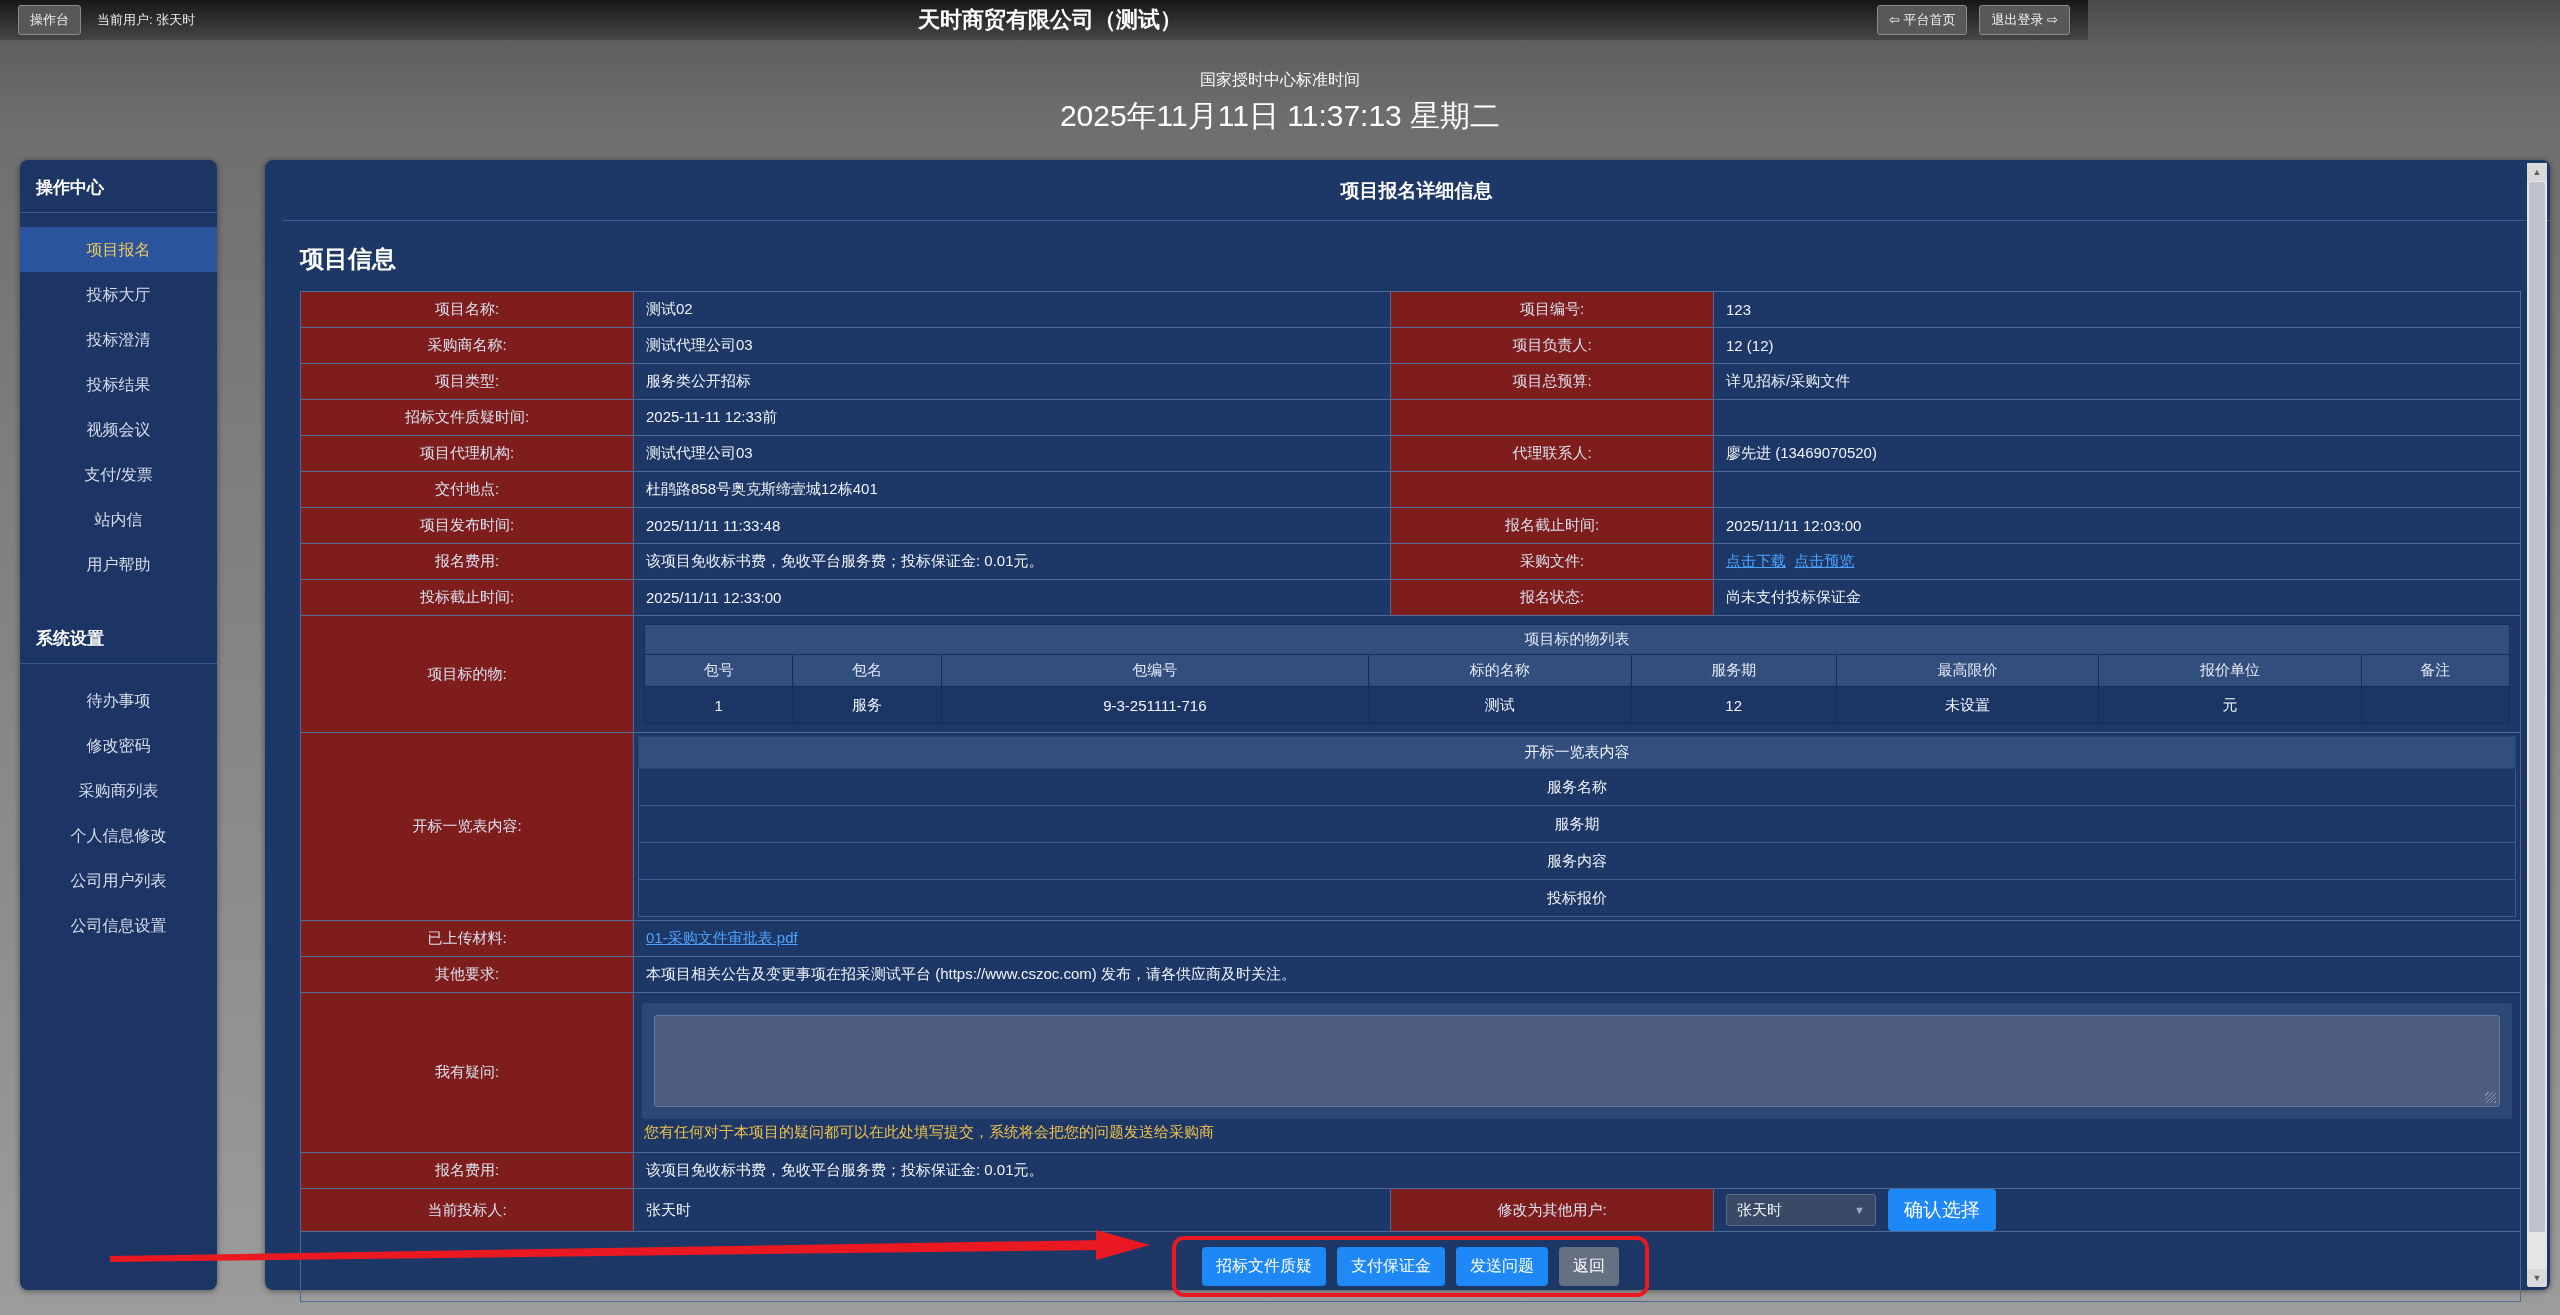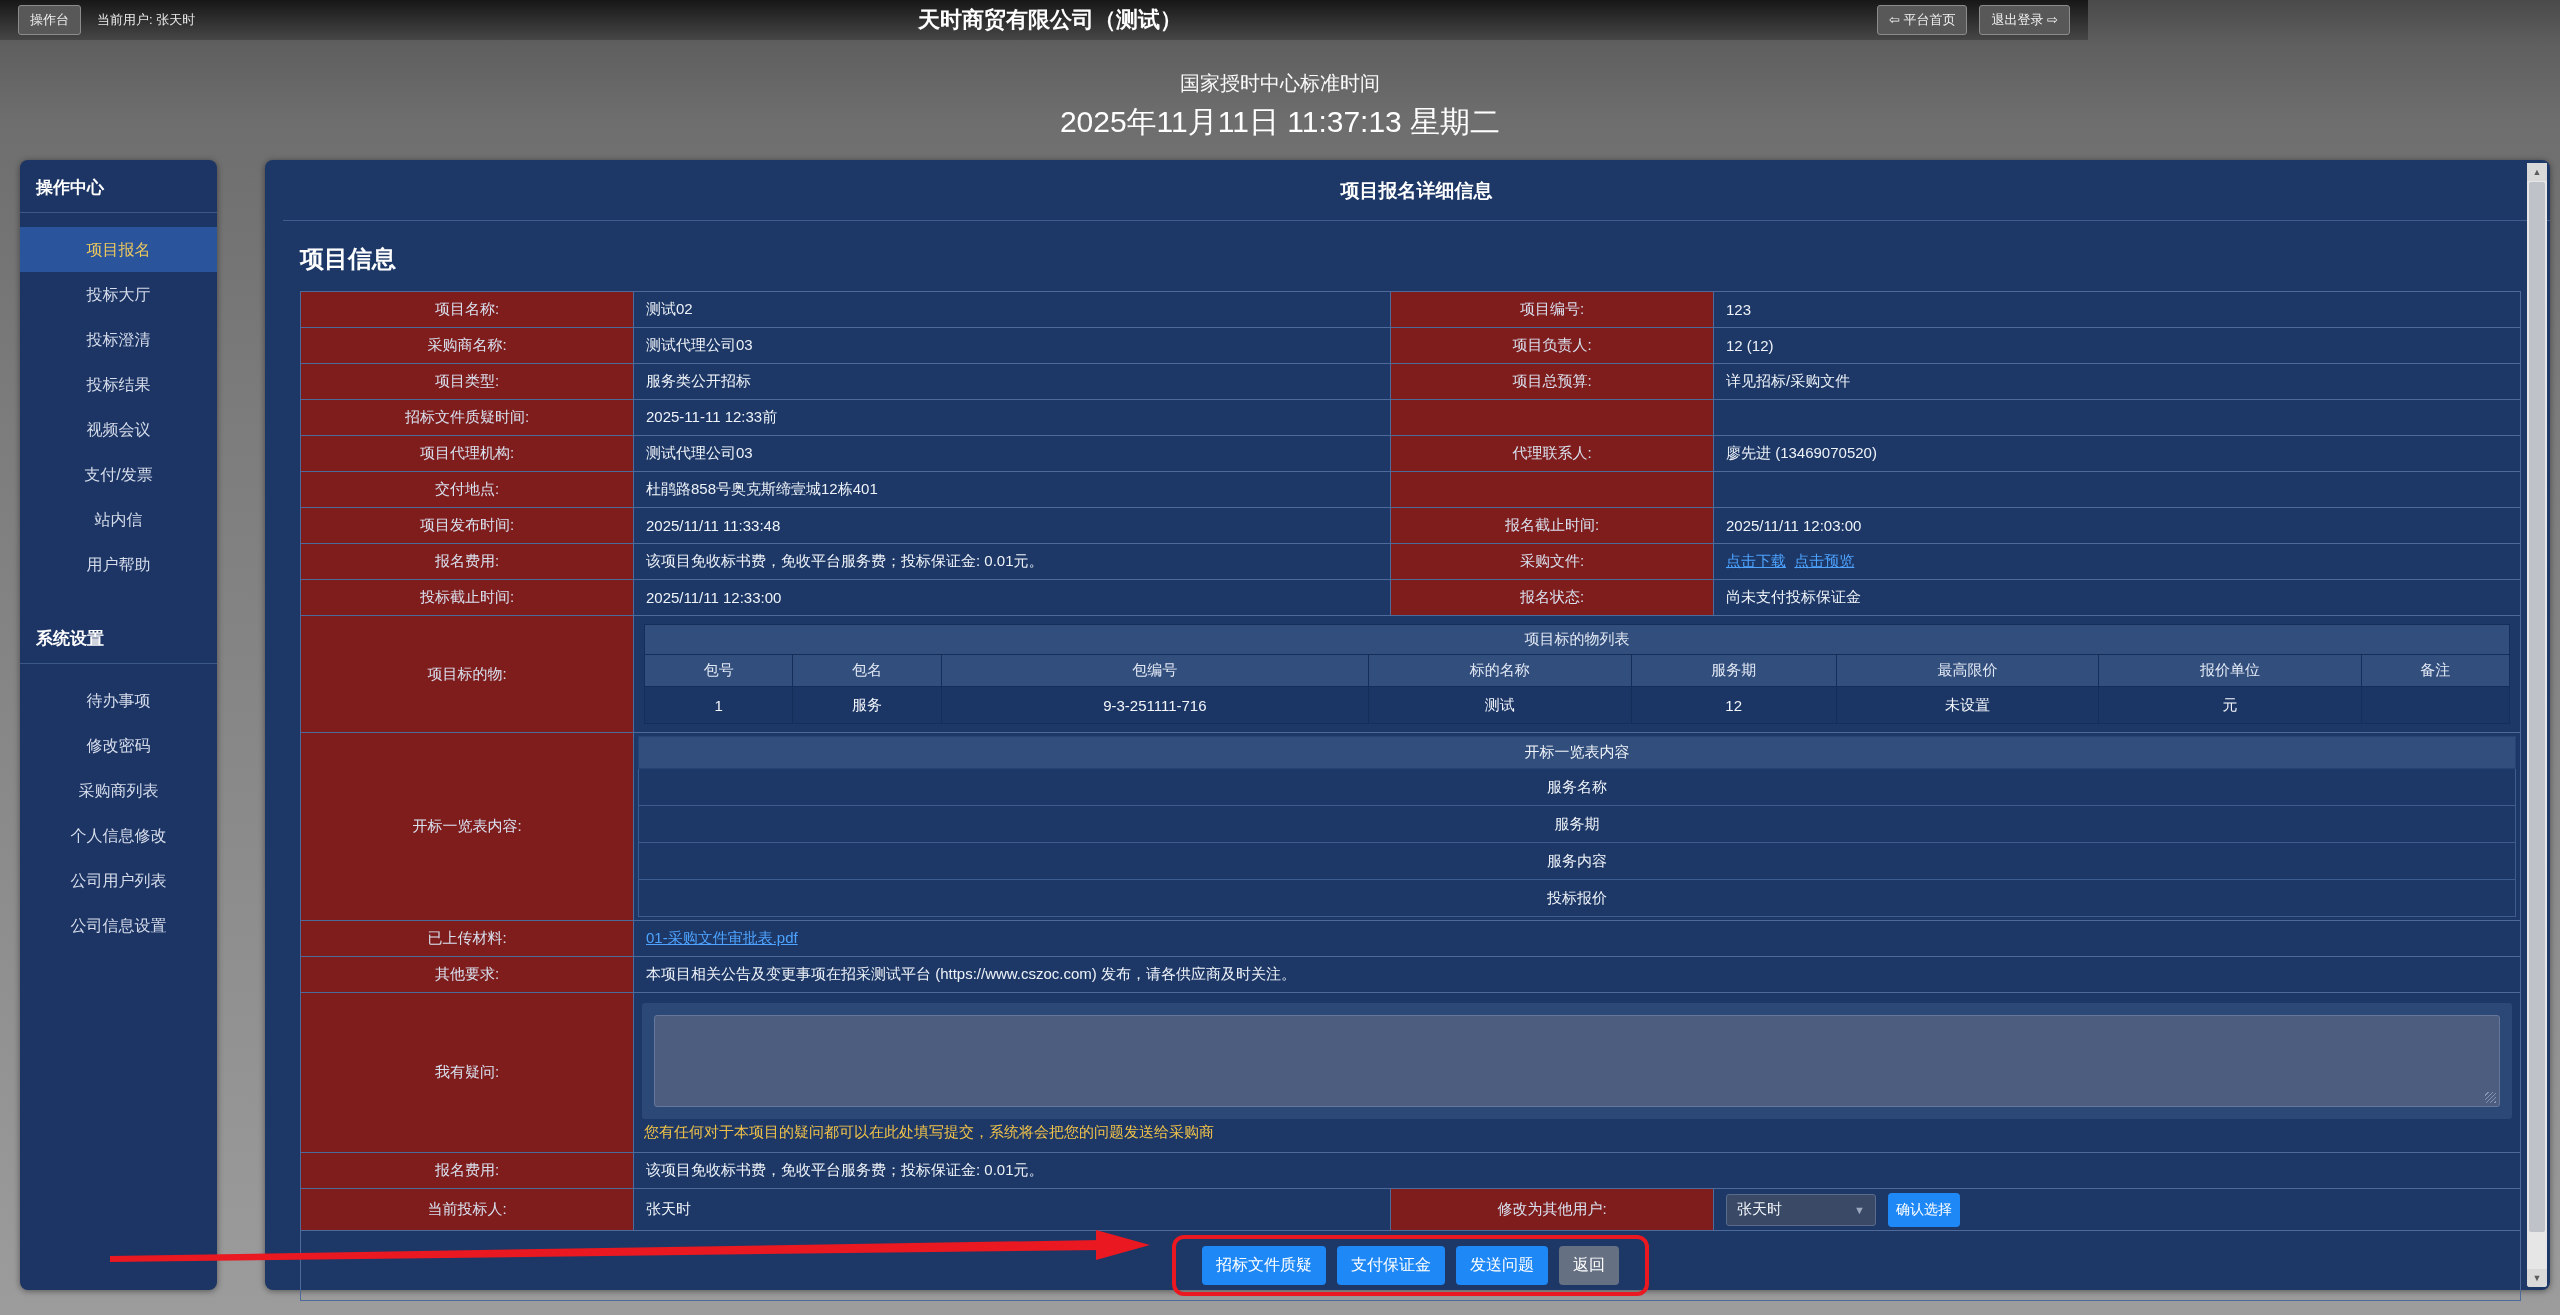--- a/index.html
+++ b/index.html
@@ -13,21 +13,21 @@
   .topbar{position:absolute;top:0;left:0;width:2088px;height:40px;
     background:linear-gradient(#171717,#464646);display:flex;align-items:center;z-index:5;}
   .tb-left{display:flex;align-items:center;gap:16px;padding-left:18px;}
   .tb-btn{background:#585858;border:1px solid #8c8c8c;color:#f2f2f2;font-size:13px;
     padding:5px 11px;border-radius:3px;cursor:pointer;white-space:nowrap;}
   .tb-user{color:#e9e9e9;font-size:13px;}
   .tb-title{position:absolute;left:0;right:12px;text-align:center;font-size:22px;font-weight:bold;color:#ffffff;pointer-events:none;padding-left:24px;}
   .tb-right{margin-left:auto;display:flex;gap:12px;padding-right:18px;}
   
   .clock{position:absolute;top:70px;left:0;width:100%;text-align:center;color:#fafafa;}
-  .clock-caption{font-size:20px;}
+  .clock-caption{font-size:16px;}
   .clock-date{font-size:30px;margin-top:5px;color:#ffffff;}
   
   .sidebar{position:absolute;left:20px;top:160px;width:197px;height:1130px;background:#1c3565;
     border-radius:8px;box-shadow:0 1px 6px rgba(0,0,0,.45);overflow:hidden;}
   .side-header{font-size:17px;font-weight:bold;color:#ffffff;padding:16px 16px 13px 16px;border-bottom:1px solid #3c5888;}
   .side-header.second{margin-top:24px;}
   .side-items{margin-top:14px;}
   .side-item{height:45px;line-height:45px;text-align:center;font-size:16px;color:#d6dcea;cursor:pointer;}
   .side-item.active{background:#2a549b;color:#eec95e;}
   
@@ -61,22 +61,22 @@
   .q-textarea{display:block;width:100%;height:92px;background:#4c5d7f;border:1px solid #66779b;
     border-radius:3px;resize:none;color:#fff;font:inherit;padding:6px 8px;outline:none;}
   .q-grip{position:absolute;right:16px;bottom:16px;width:11px;height:11px;
     background:repeating-linear-gradient(135deg,transparent 0 2px,#93a2bd 2px 3px);opacity:.8;pointer-events:none;}
   .q-hint{color:#f0c24a;margin:4px 10px 8px 10px;font-size:15px;}
   
   .bidder-controls{display:flex;align-items:center;gap:12px;}
   .select-box{width:150px;height:32px;background:#3a4a66;border:1px solid #5a6b8c;border-radius:3px;
     display:flex;align-items:center;justify-content:space-between;padding:0 10px;color:#f2f5fa;font-size:15px;cursor:pointer;}
   .chev{color:#9aa7bd;font-size:11px;}
-  .btn-blue{background:#1e88f7;color:#ffffff;border:none;border-radius:4px;font-size:14px;
-    padding:8px 8px;cursor:pointer;white-space:nowrap;}
+  .btn-blue{background:#1e88f7;color:#ffffff;border:none;border-radius:4px;font-size:19px;
+    padding:8px 16px;cursor:pointer;white-space:nowrap;}
   
   td.actions-cell{text-align:center;height:60px;padding:4px 0;}
   .annotation-rect{display:inline-flex;gap:11px;align-items:center;border:4px solid #ea1820;
     border-radius:12px;padding:7px 26px;background:transparent;}
   .btn-action{font-size:16px;padding:9px 14px;}
   .btn-gray{background:#667083;color:#fff;border:none;border-radius:4px;font-size:16px;padding:9px 14px;cursor:pointer;}
   
   .scrollbar{position:absolute;top:3px;right:3px;width:20px;height:1124px;background:#e6e6e6;border-radius:3px;}
   .sb-arrow{height:18px;display:flex;align-items:center;justify-content:center;font-size:9px;color:#5c5c5c;background:#d9d9d9;cursor:pointer;}
   .sb-arrow.down{position:absolute;bottom:0;left:0;right:0;border-radius:0 0 3px 3px;}

